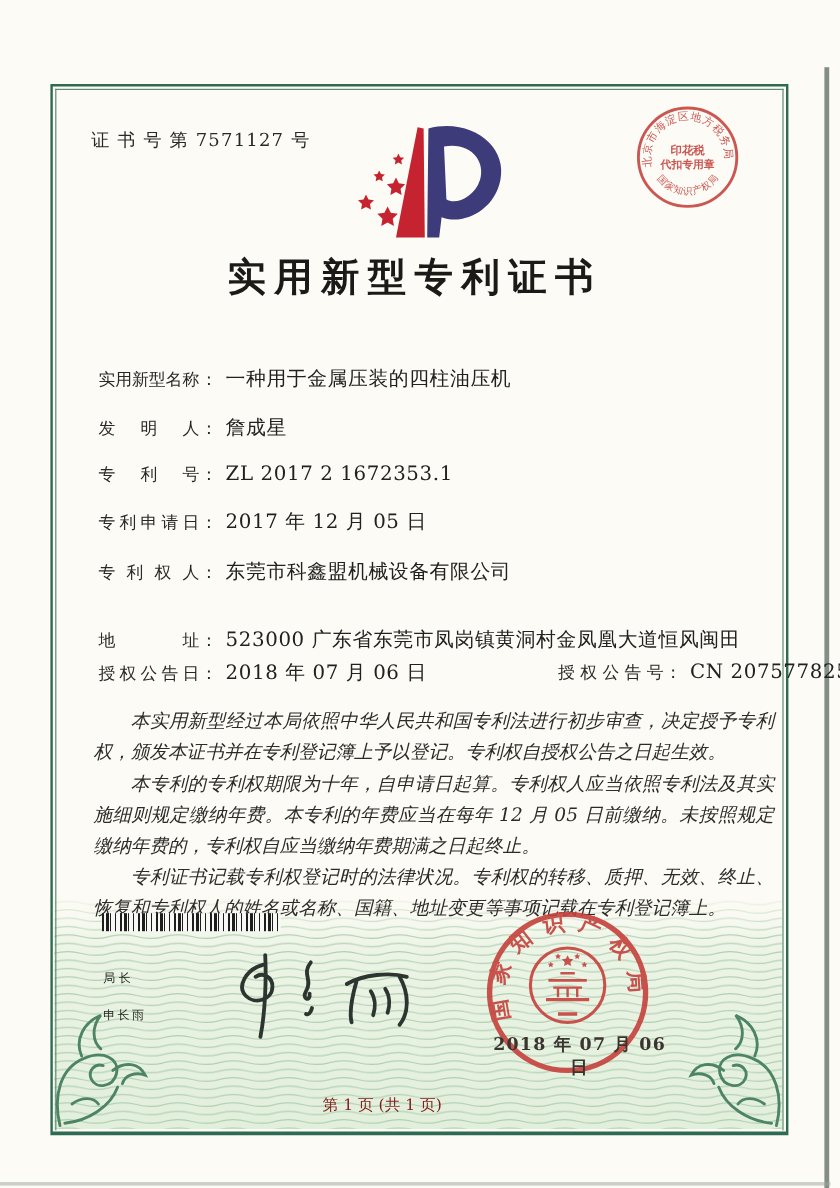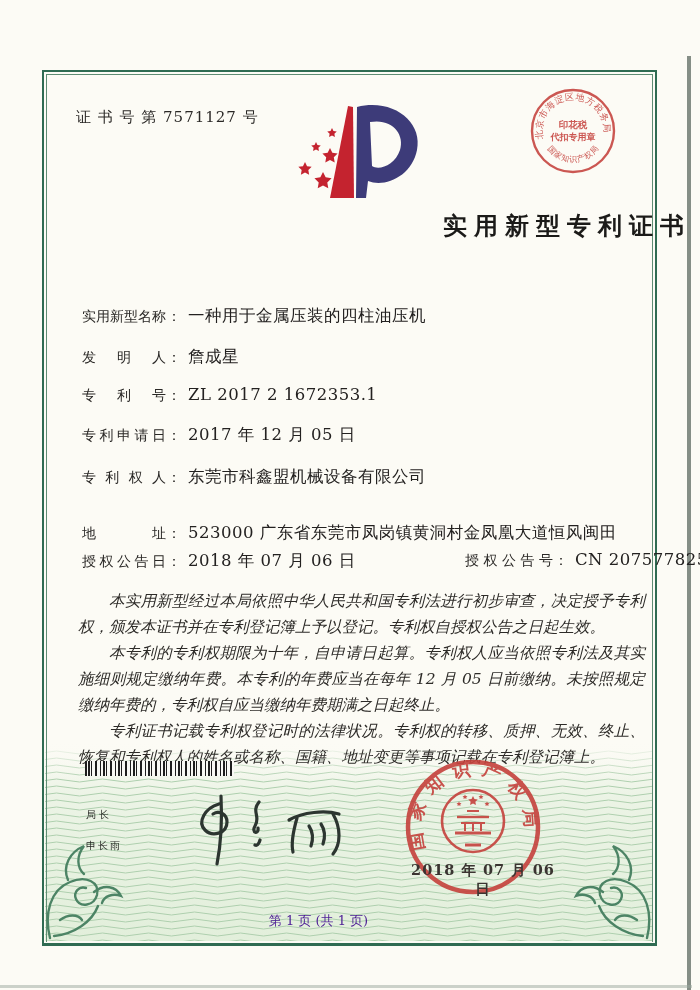--- a/index.html
+++ b/index.html
@@ -17,22 +17,22 @@
     background:#9aa79d; opacity:.5;}
 
   
   .frame{position:absolute; left:42px; top:70px; width:611px; height:871px;
     border:2px solid #2f6b52; border-bottom:3px solid #2f6b52; z-index:3; pointer-events:none;}
   .frame-inner{position:absolute; left:2px; top:2px; right:2px; height:calc(100% - 4px);
     border-top:1px solid #5e8c73; border-left:1px solid #5e8c73; border-right:1px solid #5e8c73;}
 
   .cert-number{position:absolute; left:76px; top:108px; font-size:15px; letter-spacing:1px; color:#2a2826; z-index:5;}
 
-  .title{position:absolute; left:0; width:691px; top:210px; text-align:right;
-    font-size:24px; font-weight:600; letter-spacing:7px; color:#1b1a18; z-index:5;}
+  .title{position:absolute; left:0; width:691px; top:210px; text-align:center;
+    font-size:32px; font-weight:600; letter-spacing:7px; color:#1b1a18; z-index:5;}
 
   
   .frow{position:absolute; left:82px; display:flex; align-items:baseline; z-index:5;}
   .flabel{display:inline-block; width:84px; font-size:14px; color:#2a2826;
     text-align:justify; text-align-last:justify;font-family:Liberation Mono, monospace;}
   .flabel.w88{width:88px;}
   .fcolon{font-size:14px; margin:0 7px 0 1px;}
   .fvalue{font-size:16.5px; color:#232120; letter-spacing:.5px; white-space:nowrap;}
   .fvalue2{font-size:16.5px; color:#232120; letter-spacing:.5px;}
   .addr-wrap{display:flex; flex-direction:column;margin-top:16px;}
@@ -57,21 +57,21 @@
   .director-title{position:absolute; left:86px; top:808px; font-size:10px; letter-spacing:3px; color:#242622; z-index:5;}
   .director-name{position:absolute; left:86px; top:839px; font-size:10px; letter-spacing:2px; color:#242622; z-index:5;}
   .signature{position:absolute; left:185px; top:778px; z-index:6;}
 
   .seal-top{position:absolute; left:528px; top:86px; z-index:6; opacity:.88;}
   .seal-bottom{position:absolute; left:403px; top:757px; z-index:6; opacity:.9;}
   .seal-date{position:absolute; left:408px; top:861px; width:150px; text-align:center; z-index:7;
     font-size:14.5px; letter-spacing:1px; color:#3a3431; font-weight:600;}
 
   .footer{position:absolute; left:42px; top:912px; width:613px; text-align:center; z-index:5;
-    font-size:13px; color:#4c1d95; transform:translateX(-30px);}
+    font-size:13px; color:#7f1d1d; transform:translateX(-30px);}
 
   svg text{font-family:"DejaVu Serif","Liberation Serif",serif;}
 </style>
 </head>
 <body>
 
 <div class="page">
 
   <svg class="guilloche" width="607" height="199">
     <defs>

